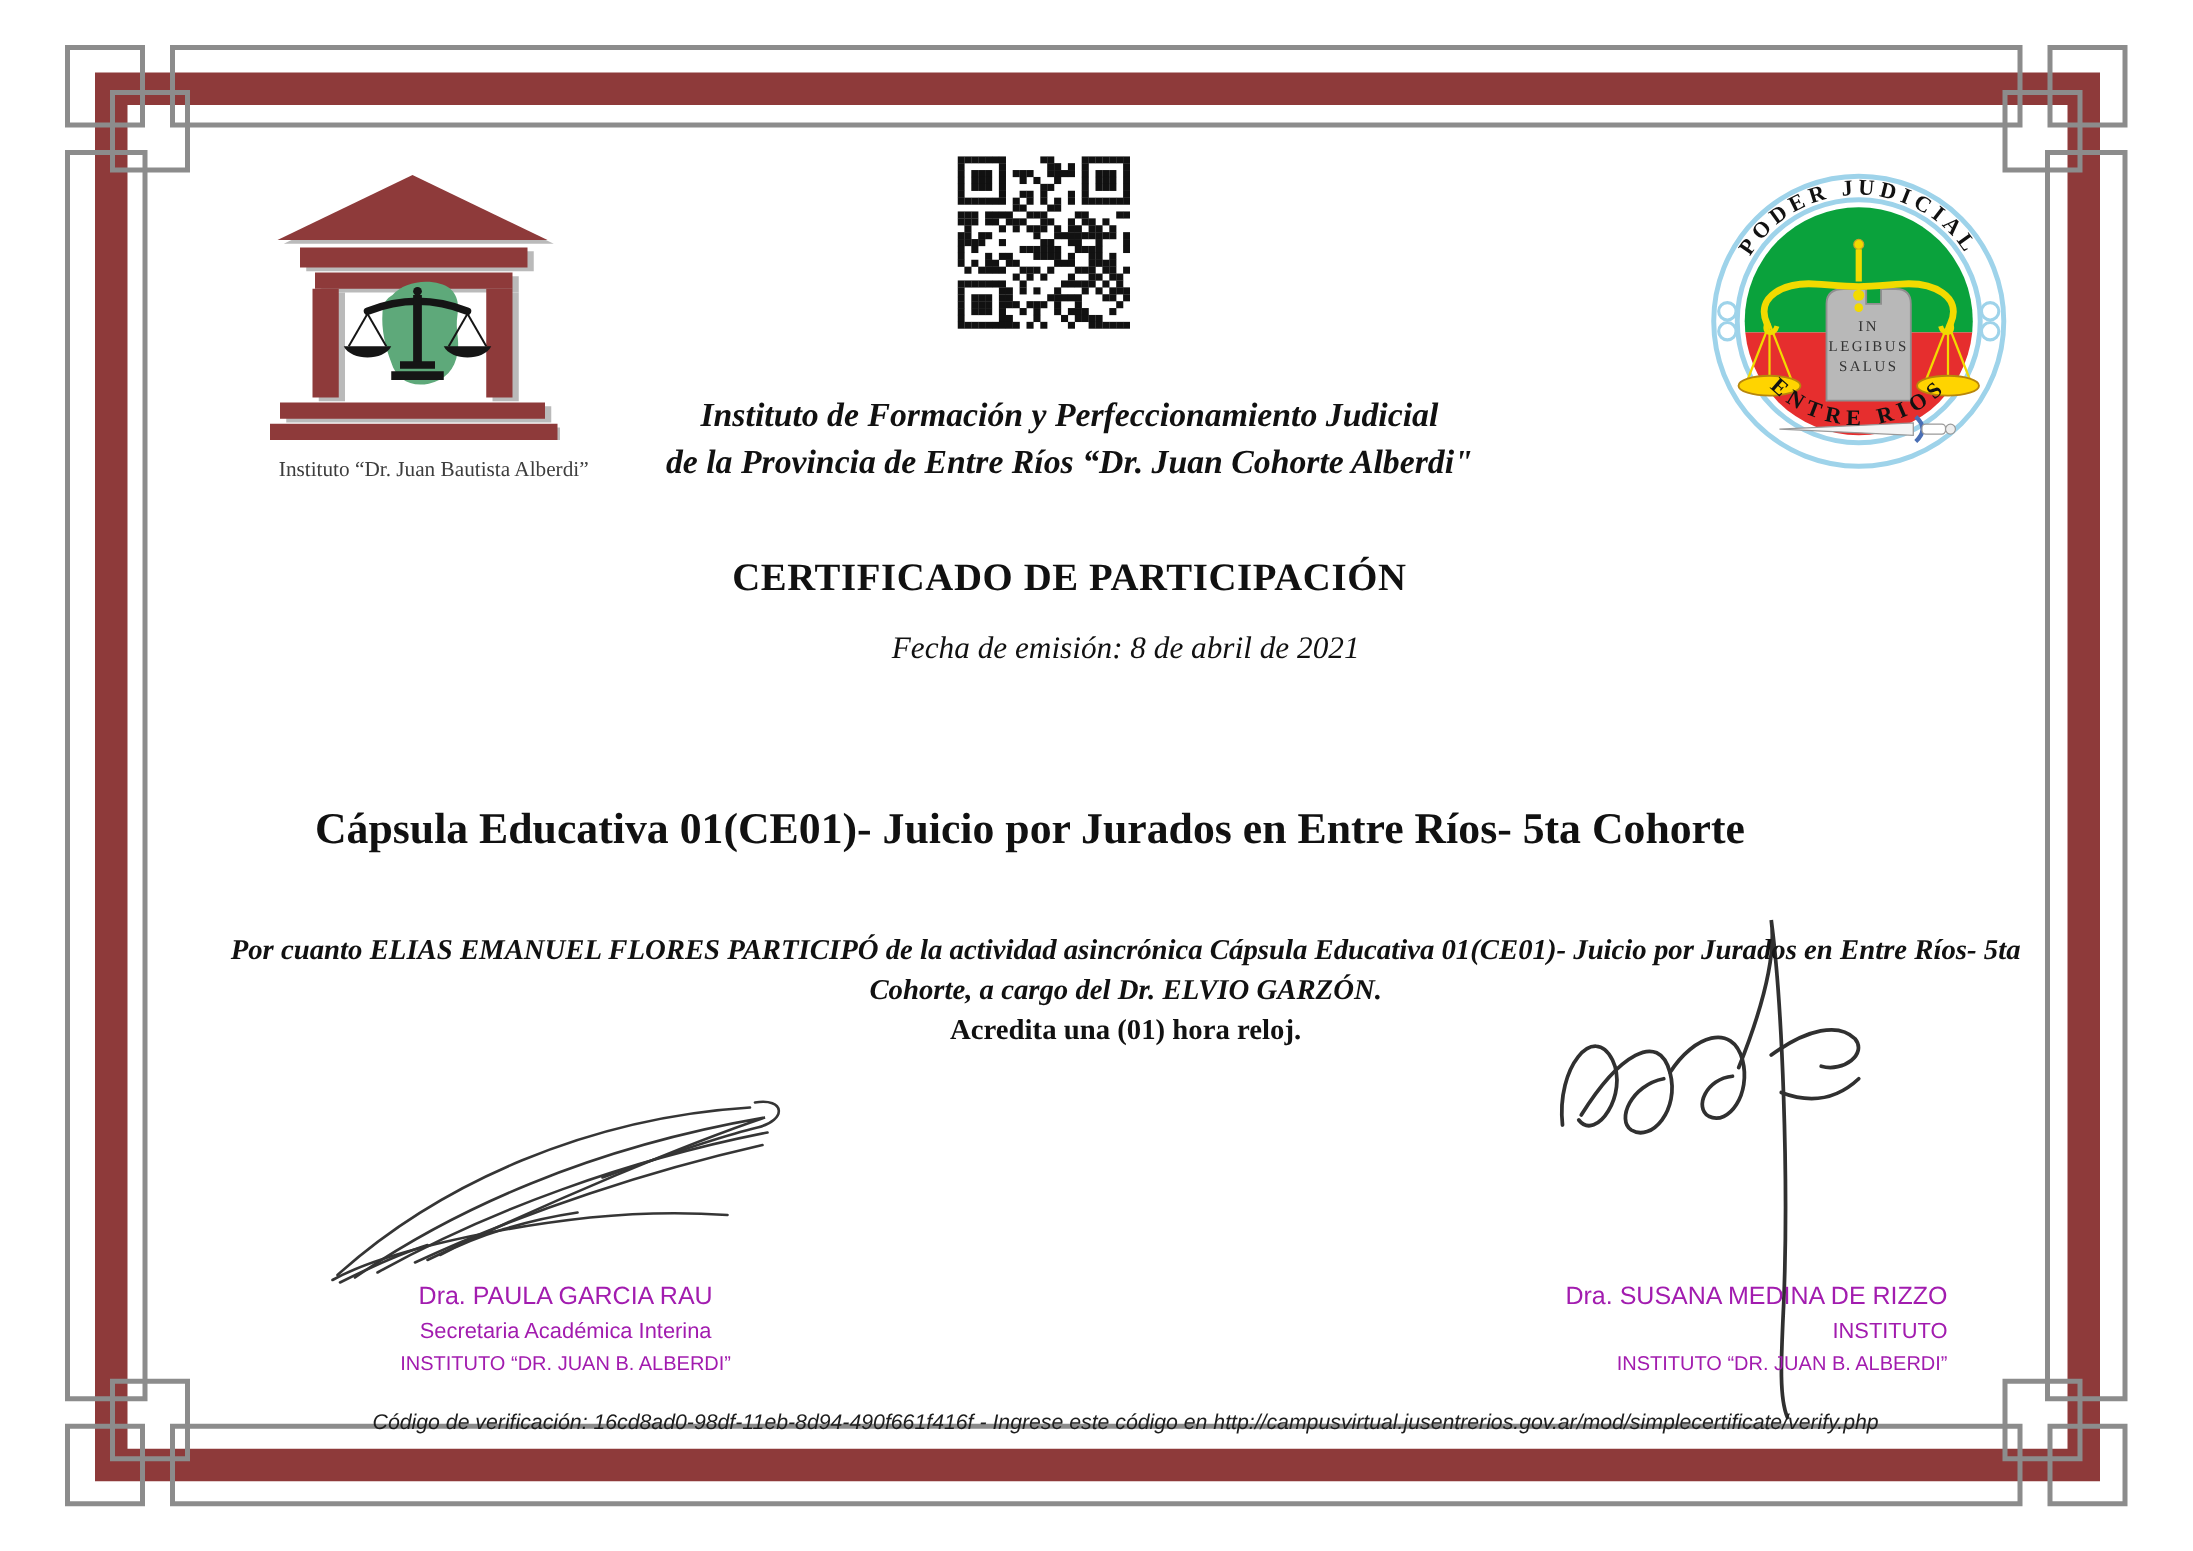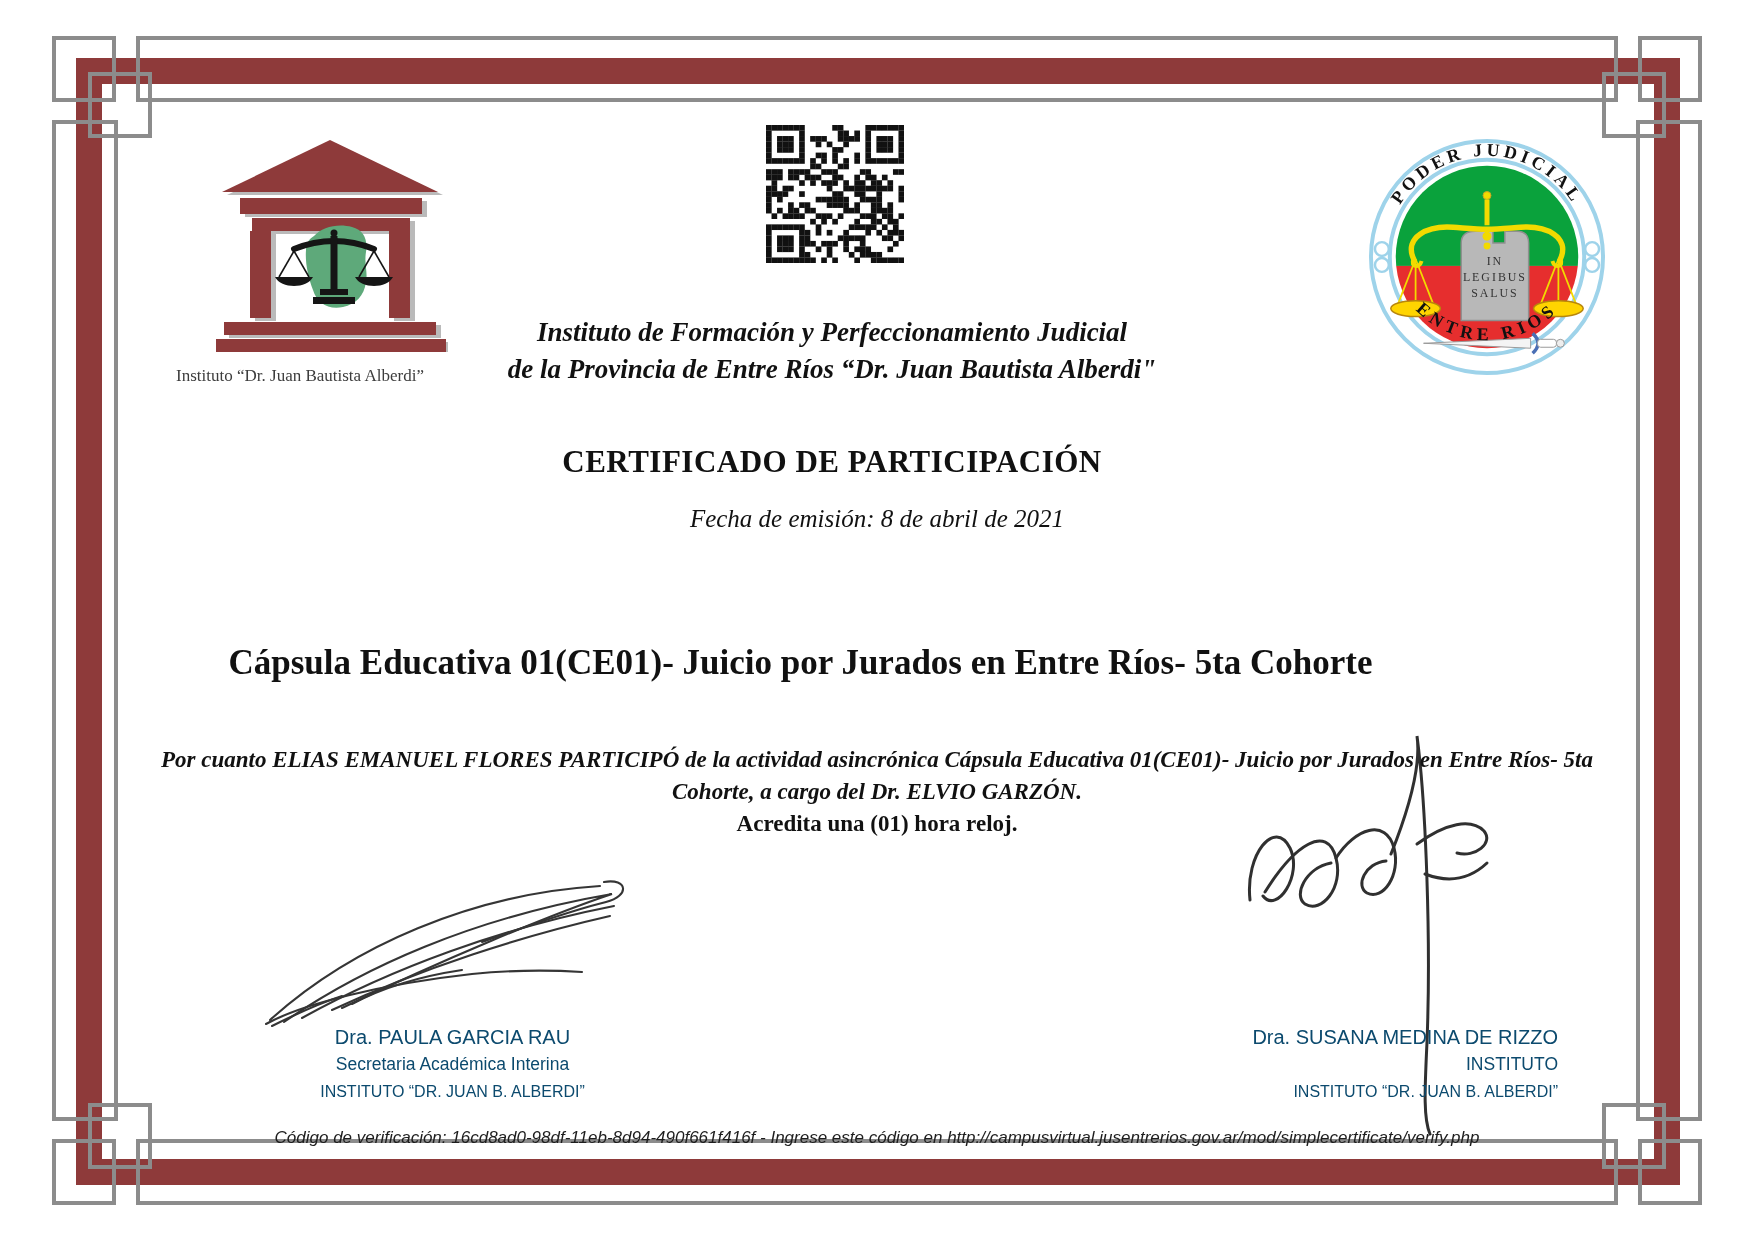--- a/index.html
+++ b/index.html
@@ -15,35 +15,35 @@
   .gray-left{left:52px;width:66px;top:120px;bottom:120px;}
   .gray-right{right:52px;width:66px;top:120px;bottom:120px;}
   .sqA{width:64px;height:66px;}
   .sqB{width:64px;height:66px;}
   .tl-a{left:52px;top:36px;} .tl-b{left:88px;top:72px;}
   .tr-a{right:52px;top:36px;} .tr-b{right:88px;top:72px;}
   .bl-a{left:52px;bottom:36px;} .bl-b{left:88px;bottom:72px;}
   .br-a{right:52px;bottom:36px;} .br-b{right:88px;bottom:72px;}
 
   
-  .center{position:absolute;text-align:center;}
+  .center{position:absolute;text-align:center;padding-left:47px;}
   .hdr{left:0;right:90px;top:314px;font-size:27px;font-weight:bold;font-style:italic;line-height:37px;}
   .cert-title{left:0;right:90px;top:444px;font-size:31px;font-weight:bold;letter-spacing:.5px;}
   .fecha{left:0;right:0;top:505px;font-size:25px;font-style:italic;}
   .course{left:12px;right:165px;top:643px;font-size:35px;font-weight:bold;}
   .bodyblock{left:0;right:0;top:744px;font-size:23px;font-weight:bold;line-height:32px;}
   .bodyblock p{margin:0 auto;max-width:1512px;font-style:italic;}
   .verify{left:0;right:0;top:1128px;font-size:17px;font-style:italic;
           font-family:"Liberation Sans","DejaVu Sans",sans-serif;color:#1d1d1d;}
 
   .logo-caption{left:85px;width:430px;top:366px;font-size:17px;color:#3d3d3d;
                 font-family:Liberation Serif, serif;}
 
   .sig-text{position:absolute;text-align:center;
-            font-family:"Liberation Sans","DejaVu Sans",sans-serif;color:#0c4a6e;}
+            font-family:"Liberation Sans","DejaVu Sans",sans-serif;color:#a21caf;}
   .sig-left-text{left:255px;width:395px;top:1024px;}
   .sig-right-text{left:1158px;width:400px;top:1024px;text-align:right;}
   .sig-name{font-size:20px;line-height:27px;}
   .sig-role{font-size:17.5px;line-height:27px;}
   .sig-org{font-size:16px;line-height:27px;}
 
   .abs{position:absolute;}
 </style>
 </head>
 <body>
@@ -472,21 +472,21 @@
     <text font-family="Liberation Serif,serif" font-size="18" font-weight="bold" fill="#111" letter-spacing="4">
       <textPath href="#arcTop" startOffset="50%" text-anchor="middle">PODER  JUDICIAL</textPath>
     </text>
     <text font-family="Liberation Serif,serif" font-size="18" font-weight="bold" fill="#111" letter-spacing="5">
       <textPath href="#arcBot" startOffset="50%" text-anchor="middle">ENTRE  RIOS</textPath>
     </text>
   </svg>
 
   <div class="center hdr">
     <div>Instituto de Formación y Perfeccionamiento Judicial</div>
-    <div>de la Provincia de Entre Ríos “Dr. Juan Bautista Alberdi"</div>
+    <div>de la Provincia de Entre Ríos “Dr. Juan Cohorte Alberdi"</div>
   </div>
 
   <div class="center cert-title">CERTIFICADO DE PARTICIPACIÓN</div>
 
   <div class="center fecha">Fecha de emisión: 8 de abril de 2021</div>
 
   <div class="center course">Cápsula Educativa 01(CE01)- Juicio por Jurados en Entre Ríos- 5ta Cohorte</div>
 
   <div class="center bodyblock">
     <p>Por cuanto ELIAS EMANUEL FLORES PARTICIPÓ de la actividad asincrónica Cápsula Educativa 01(CE01)- Juicio por Jurados en Entre Ríos- 5ta Cohorte, a cargo del Dr. ELVIO GARZÓN.</p>

